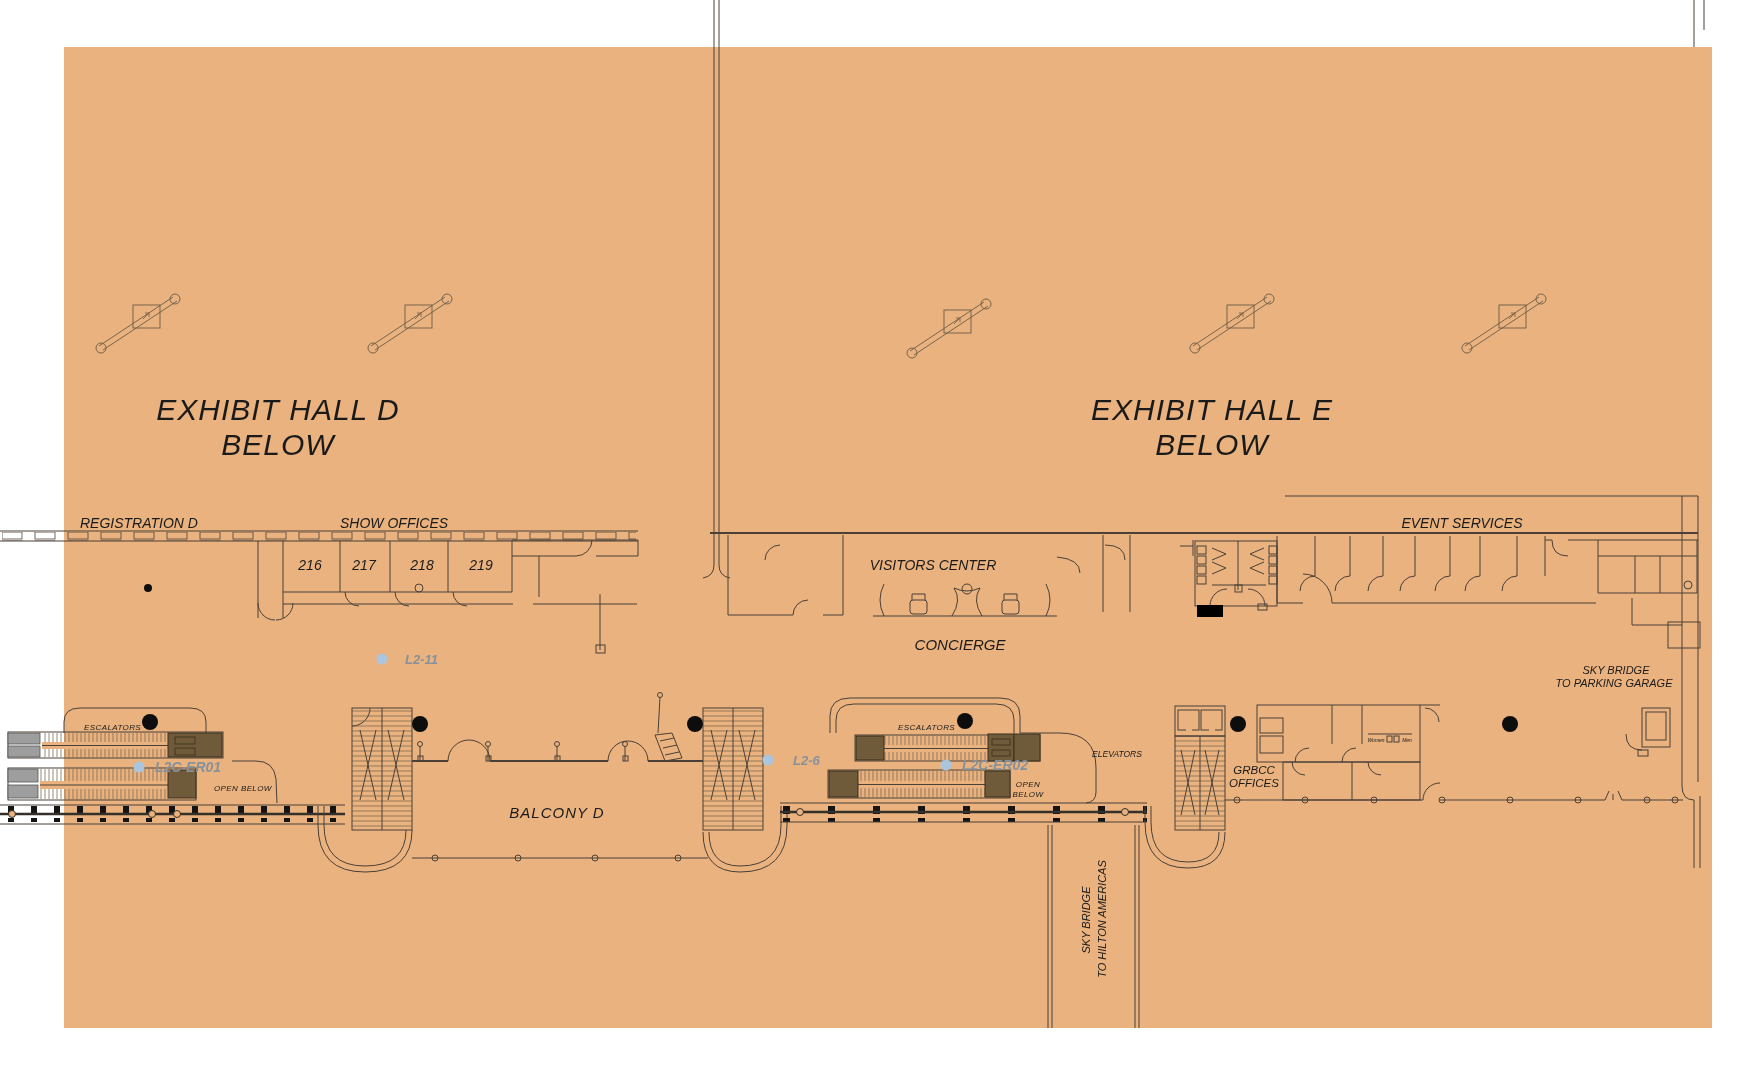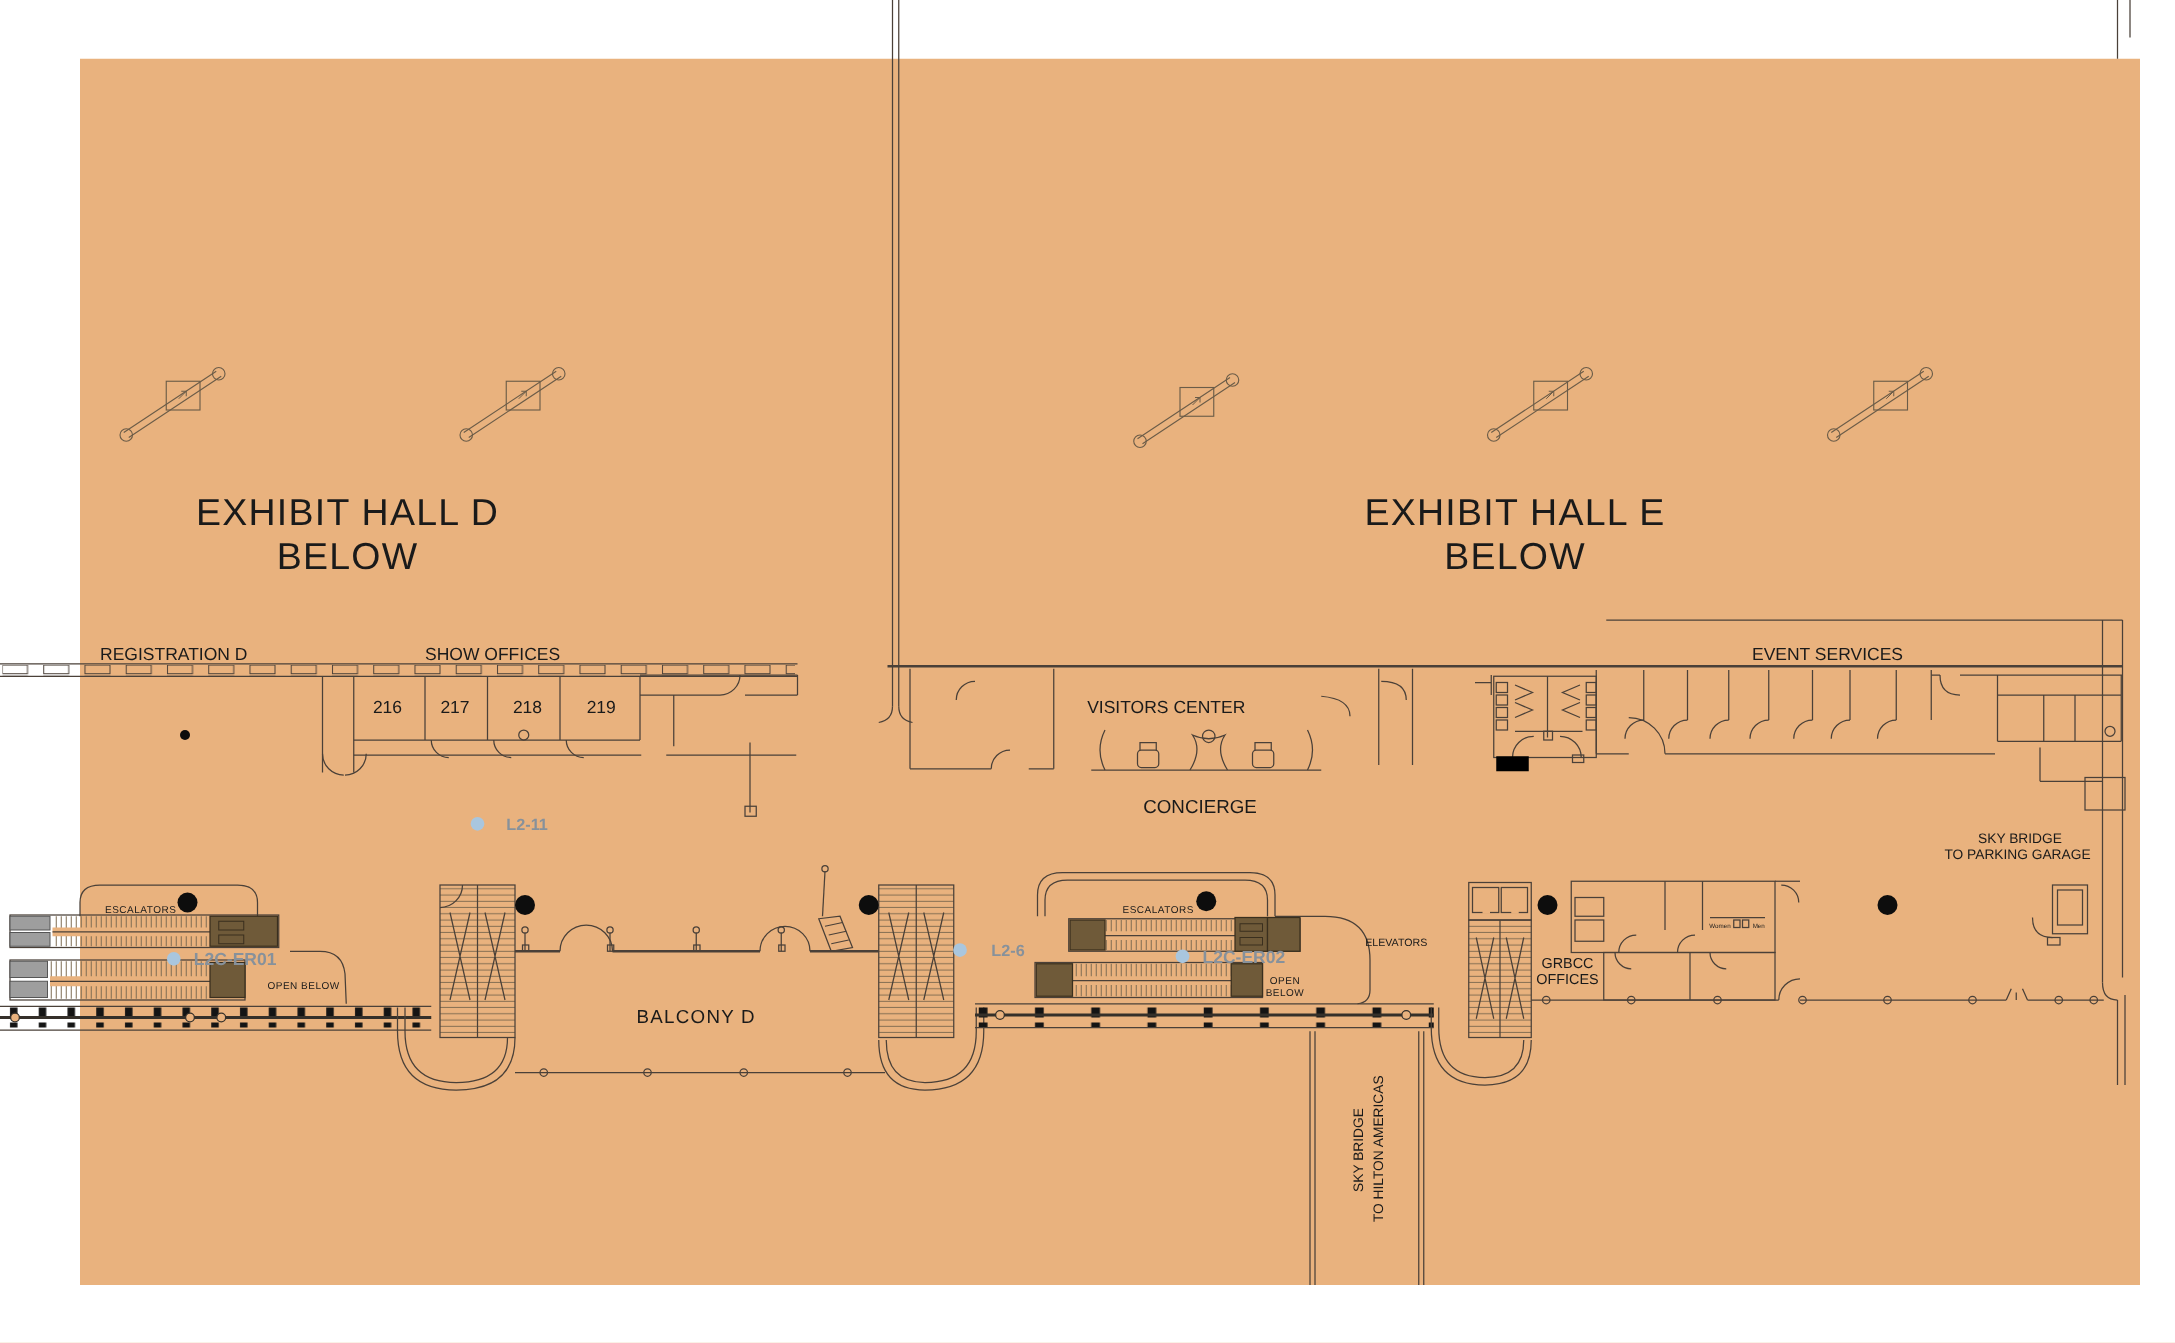--- a/index.html
+++ b/index.html
@@ -1,16 +1,16 @@
 <!DOCTYPE html>
 <html><head>
 <meta charset="utf-8">
 <style>
   html,body{margin:0;padding:0;background:#ffffff;}
-  #stage{position:relative;width:1740px;height:1074px;background:#ffffff;overflow:hidden;}
+  #stage{position:relative;width:1740px;height:1074px;background:#ffffff;overflow:hidden;font-style:italic;}
   svg{position:absolute;left:0;top:0;}
   .wall{stroke:#4a4038;fill:none;stroke-width:1;}
   .wall2{stroke:#4a4038;fill:none;stroke-width:2;}
   .thick{stroke:#35302a;fill:none;stroke-width:2.5;}
   .txt{fill:#1a1a1a;font-family:"Liberation Sans",sans-serif;}
   .hall{font-size:30px;letter-spacing:1px;}
   .big{font-size:14px;}
   .med{font-size:11px;}
   .small{font-size:8px;letter-spacing:.4px;}
   .tiny{font-size:5px;}

